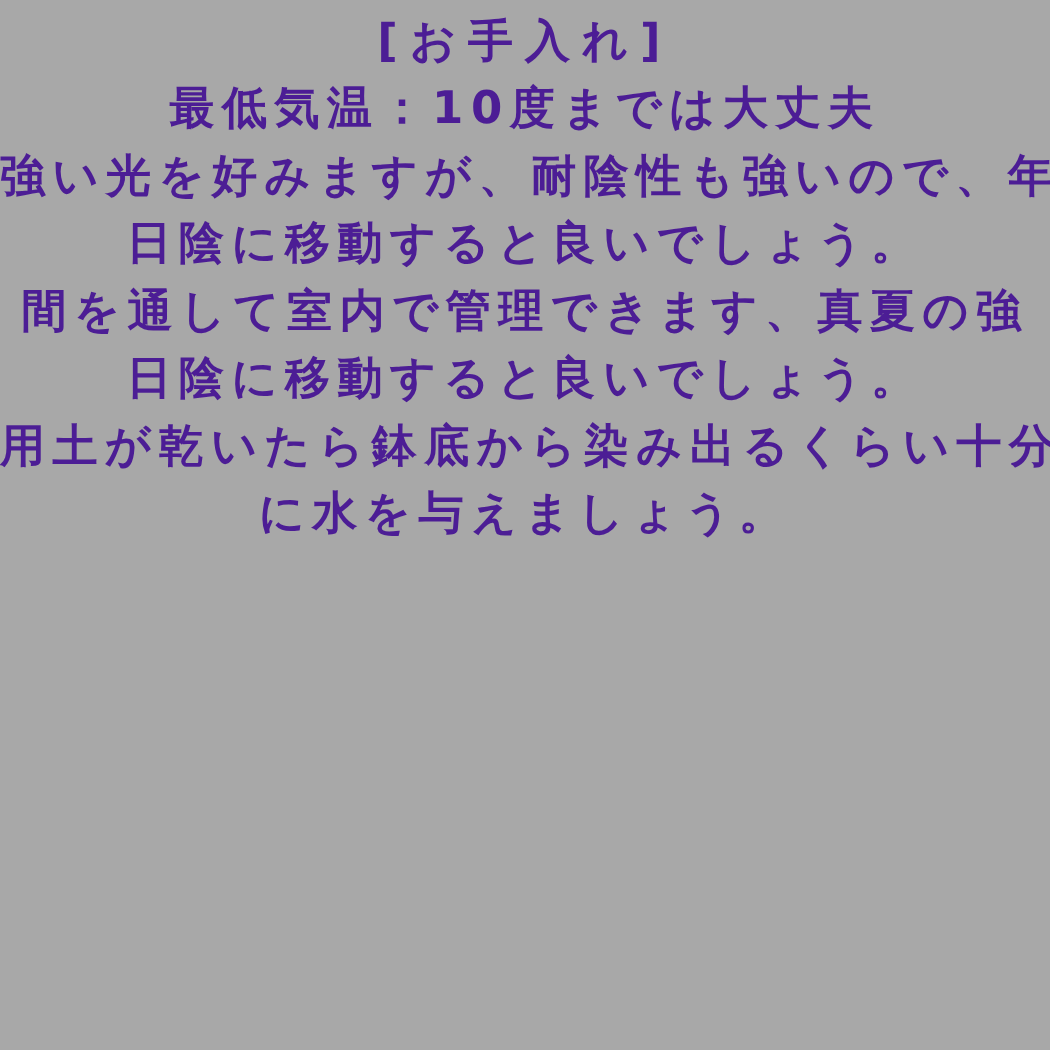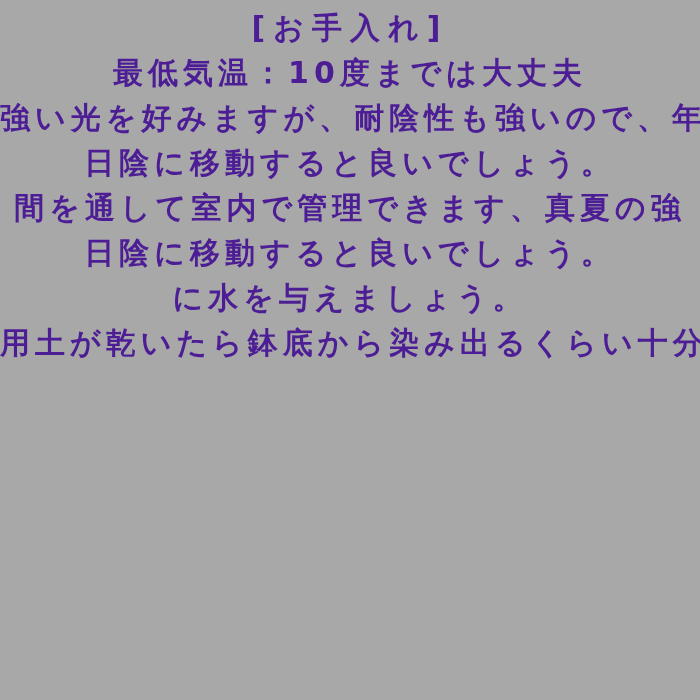--- a/index.html
+++ b/index.html
@@ -40,15 +40,15 @@
 </head>
 <body>
 
 <div class="care-sheet">
   <div class="line title">[お手入れ]</div>
   <div class="line">最低気温：10度までは大丈夫</div>
   <div class="line">強い光を好みますが、耐陰性も強いので、年</div>
   <div class="line">日陰に移動すると良いでしょう。</div>
   <div class="line">間を通して室内で管理できます、真夏の強</div>
   <div class="line">日陰に移動すると良いでしょう。</div>
+  <div class="line">用土が乾いたら鉢底から染み出るくらい十分</div>
   <div class="line">に水を与えましょう。</div>
-  <div class="line">用土が乾いたら鉢底から染み出るくらい十分</div>
 </div>
 
 </body></html>

